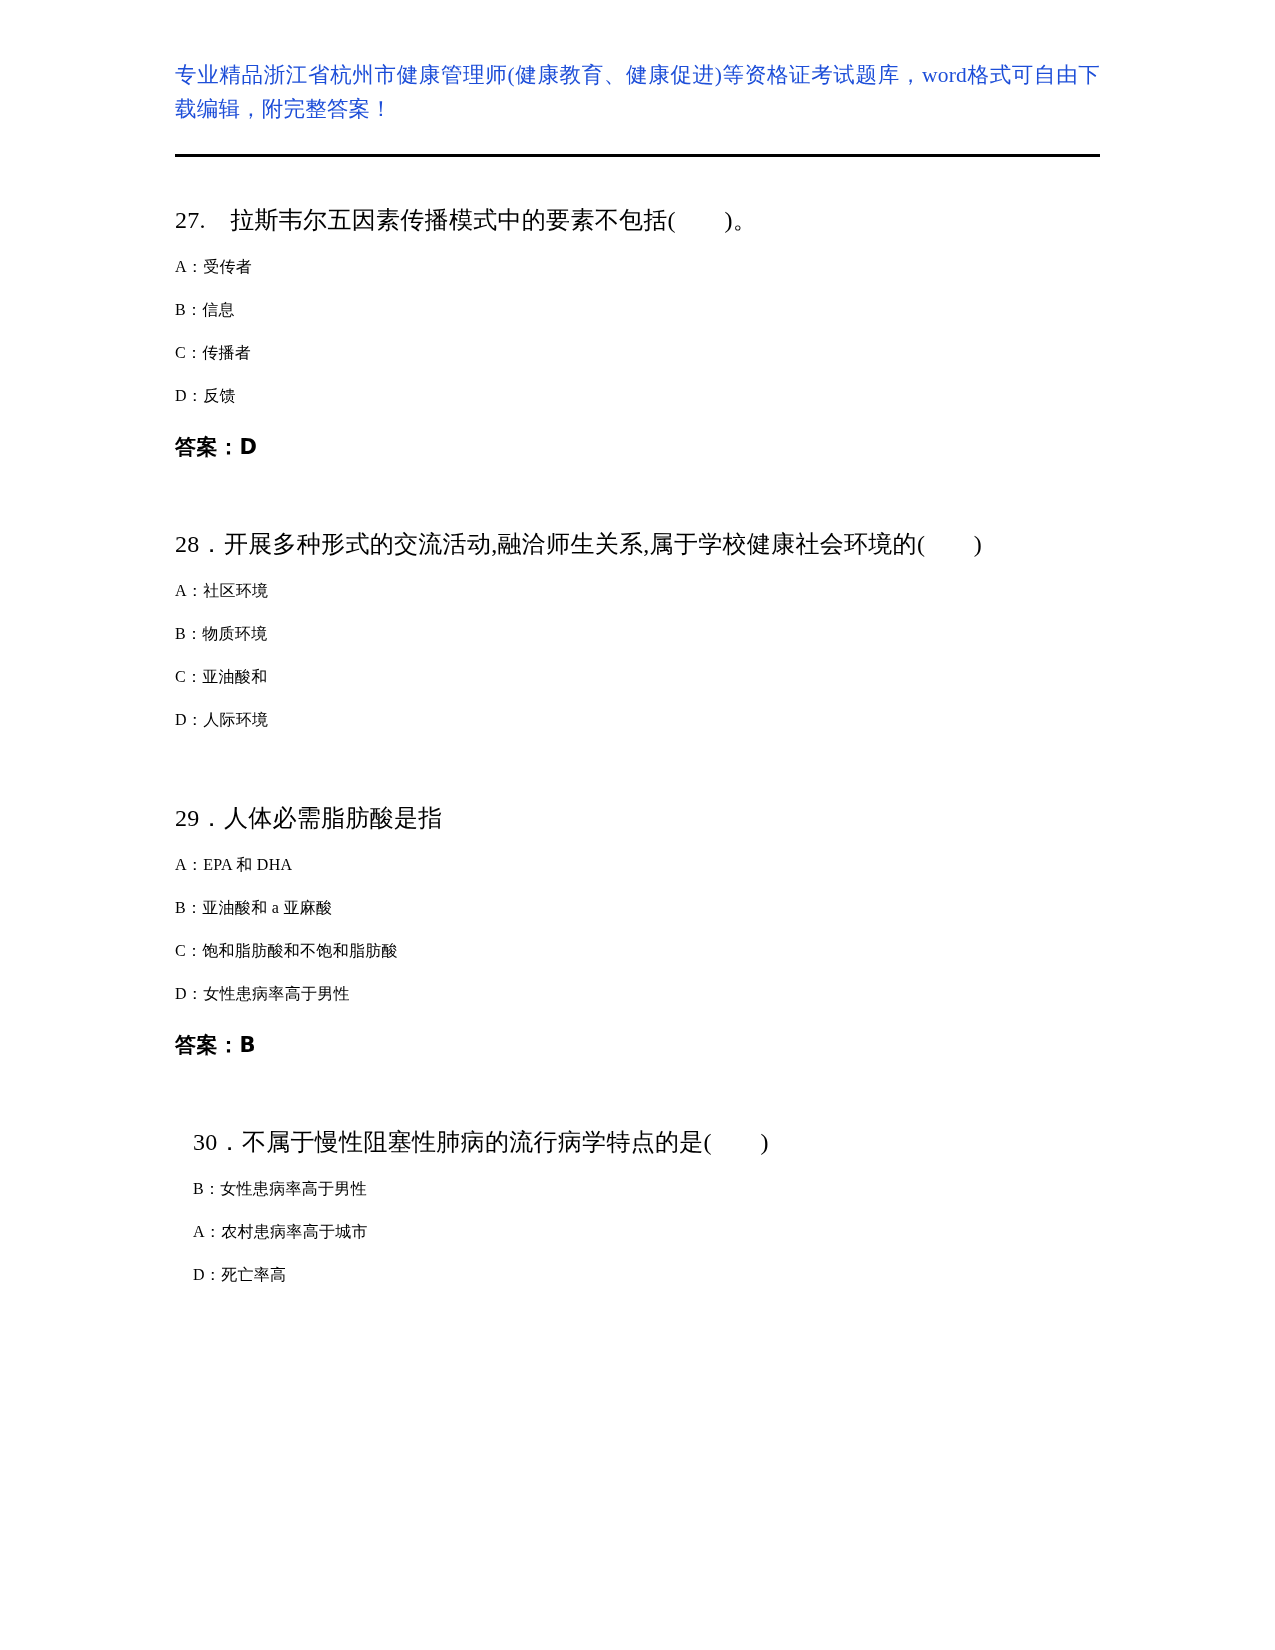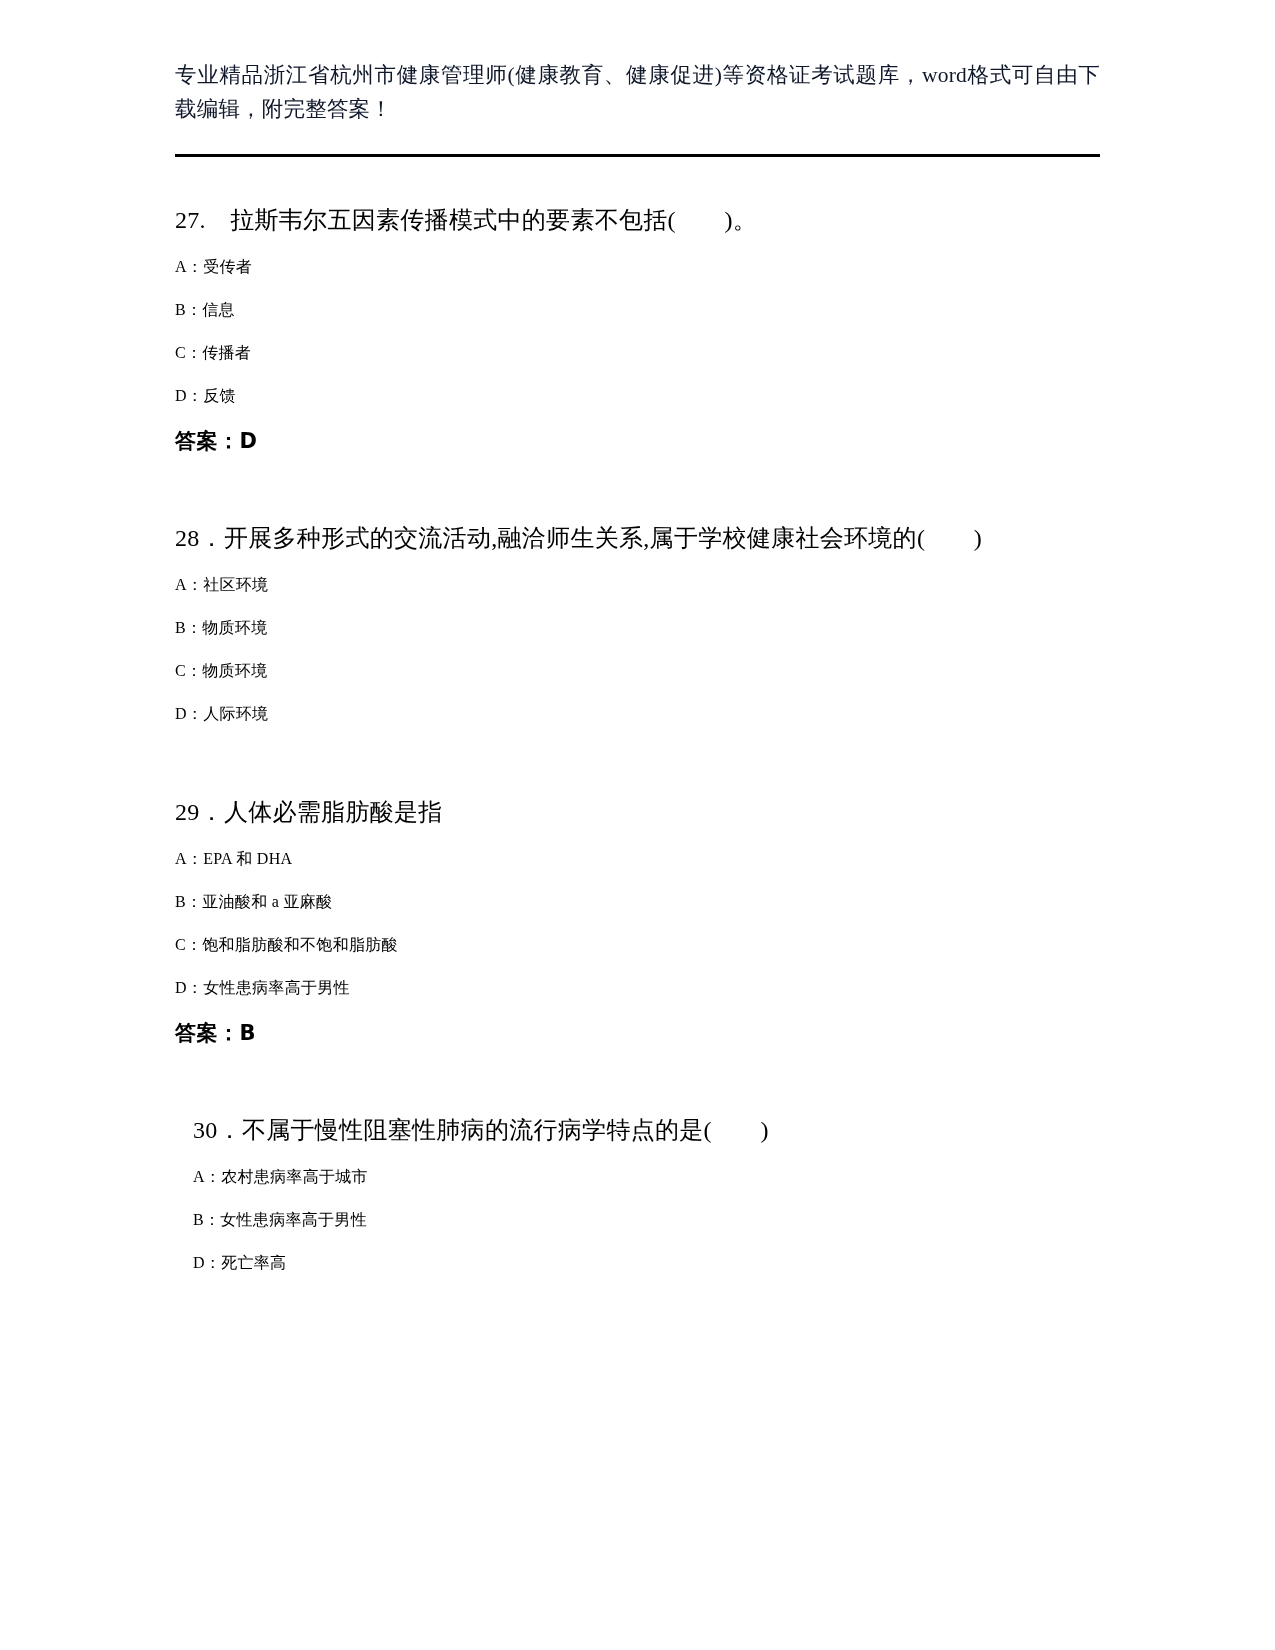--- a/index.html
+++ b/index.html
@@ -18,21 +18,21 @@
     width: 1275px;
     height: 1650px;
     box-sizing: border-box;
     padding: 58px 175px 0 175px;
   }
   .header-note {
     font-family: "Liberation Serif", "DejaVu Serif", serif;
     font-size: 21.5px;
     line-height: 34px;
     letter-spacing: 0.2px;
-    color: #0f172a;
+    color: #1d4ed8;
     text-align: justify;
   }
   .header-rule {
     margin-top: 28px;
     border-top: 2px solid #000;
     border-bottom: 1px solid #000;
     height: 3px;
     box-sizing: border-box;
   }
   .content {
@@ -55,21 +55,21 @@
     font-size: 16px;
     line-height: 43px;
     letter-spacing: 0.3px;
   }
   .answer {
     font-family: "DejaVu Sans", "Liberation Sans", sans-serif;
     font-size: 21px;
     font-weight: bold;
     line-height: 40px;
     letter-spacing: 0.5px;
-    margin-top: 4px;
+    margin-top: 10px;
   }
   .answer .ans-label {
     font-family: "Liberation Serif", "DejaVu Serif", serif;
     font-weight: bold;
   }
 </style>
 </head>
 <body>
 
 <div class="page">
@@ -85,34 +85,34 @@
       <div class="opt">B：信息</div>
       <div class="opt">C：传播者</div>
       <div class="opt">D：反馈</div>
       <div class="answer"><span class="ans-label">答案：</span><span>D</span></div>
     </div>
 
     <div class="qblock">
       <div class="q-stem">28．开展多种形式的交流活动,融洽师生关系,属于学校健康社会环境的(　　)</div>
       <div class="opt">A：社区环境</div>
       <div class="opt">B：物质环境</div>
-      <div class="opt">C：物质环境</div>
+      <div class="opt">C：亚油酸和</div>
       <div class="opt">D：人际环境</div>
     </div>
 
     <div class="qblock">
       <div class="q-stem">29．人体必需脂肪酸是指</div>
       <div class="opt">A：EPA 和 DHA</div>
       <div class="opt">B：亚油酸和 a 亚麻酸</div>
       <div class="opt">C：饱和脂肪酸和不饱和脂肪酸</div>
       <div class="opt">D：女性患病率高于男性</div>
       <div class="answer"><span class="ans-label">答案：</span><span>B</span></div>
     </div>
 
     <div class="qblock">
       <div class="q-stem">30．不属于慢性阻塞性肺病的流行病学特点的是(　　)</div>
+      <div class="opt">B：女性患病率高于男性</div>
       <div class="opt">A：农村患病率高于城市</div>
-      <div class="opt">B：女性患病率高于男性</div>
       <div class="opt">D：死亡率高</div>
     </div>
 
   </div>
 </div>
 
 </body></html>

